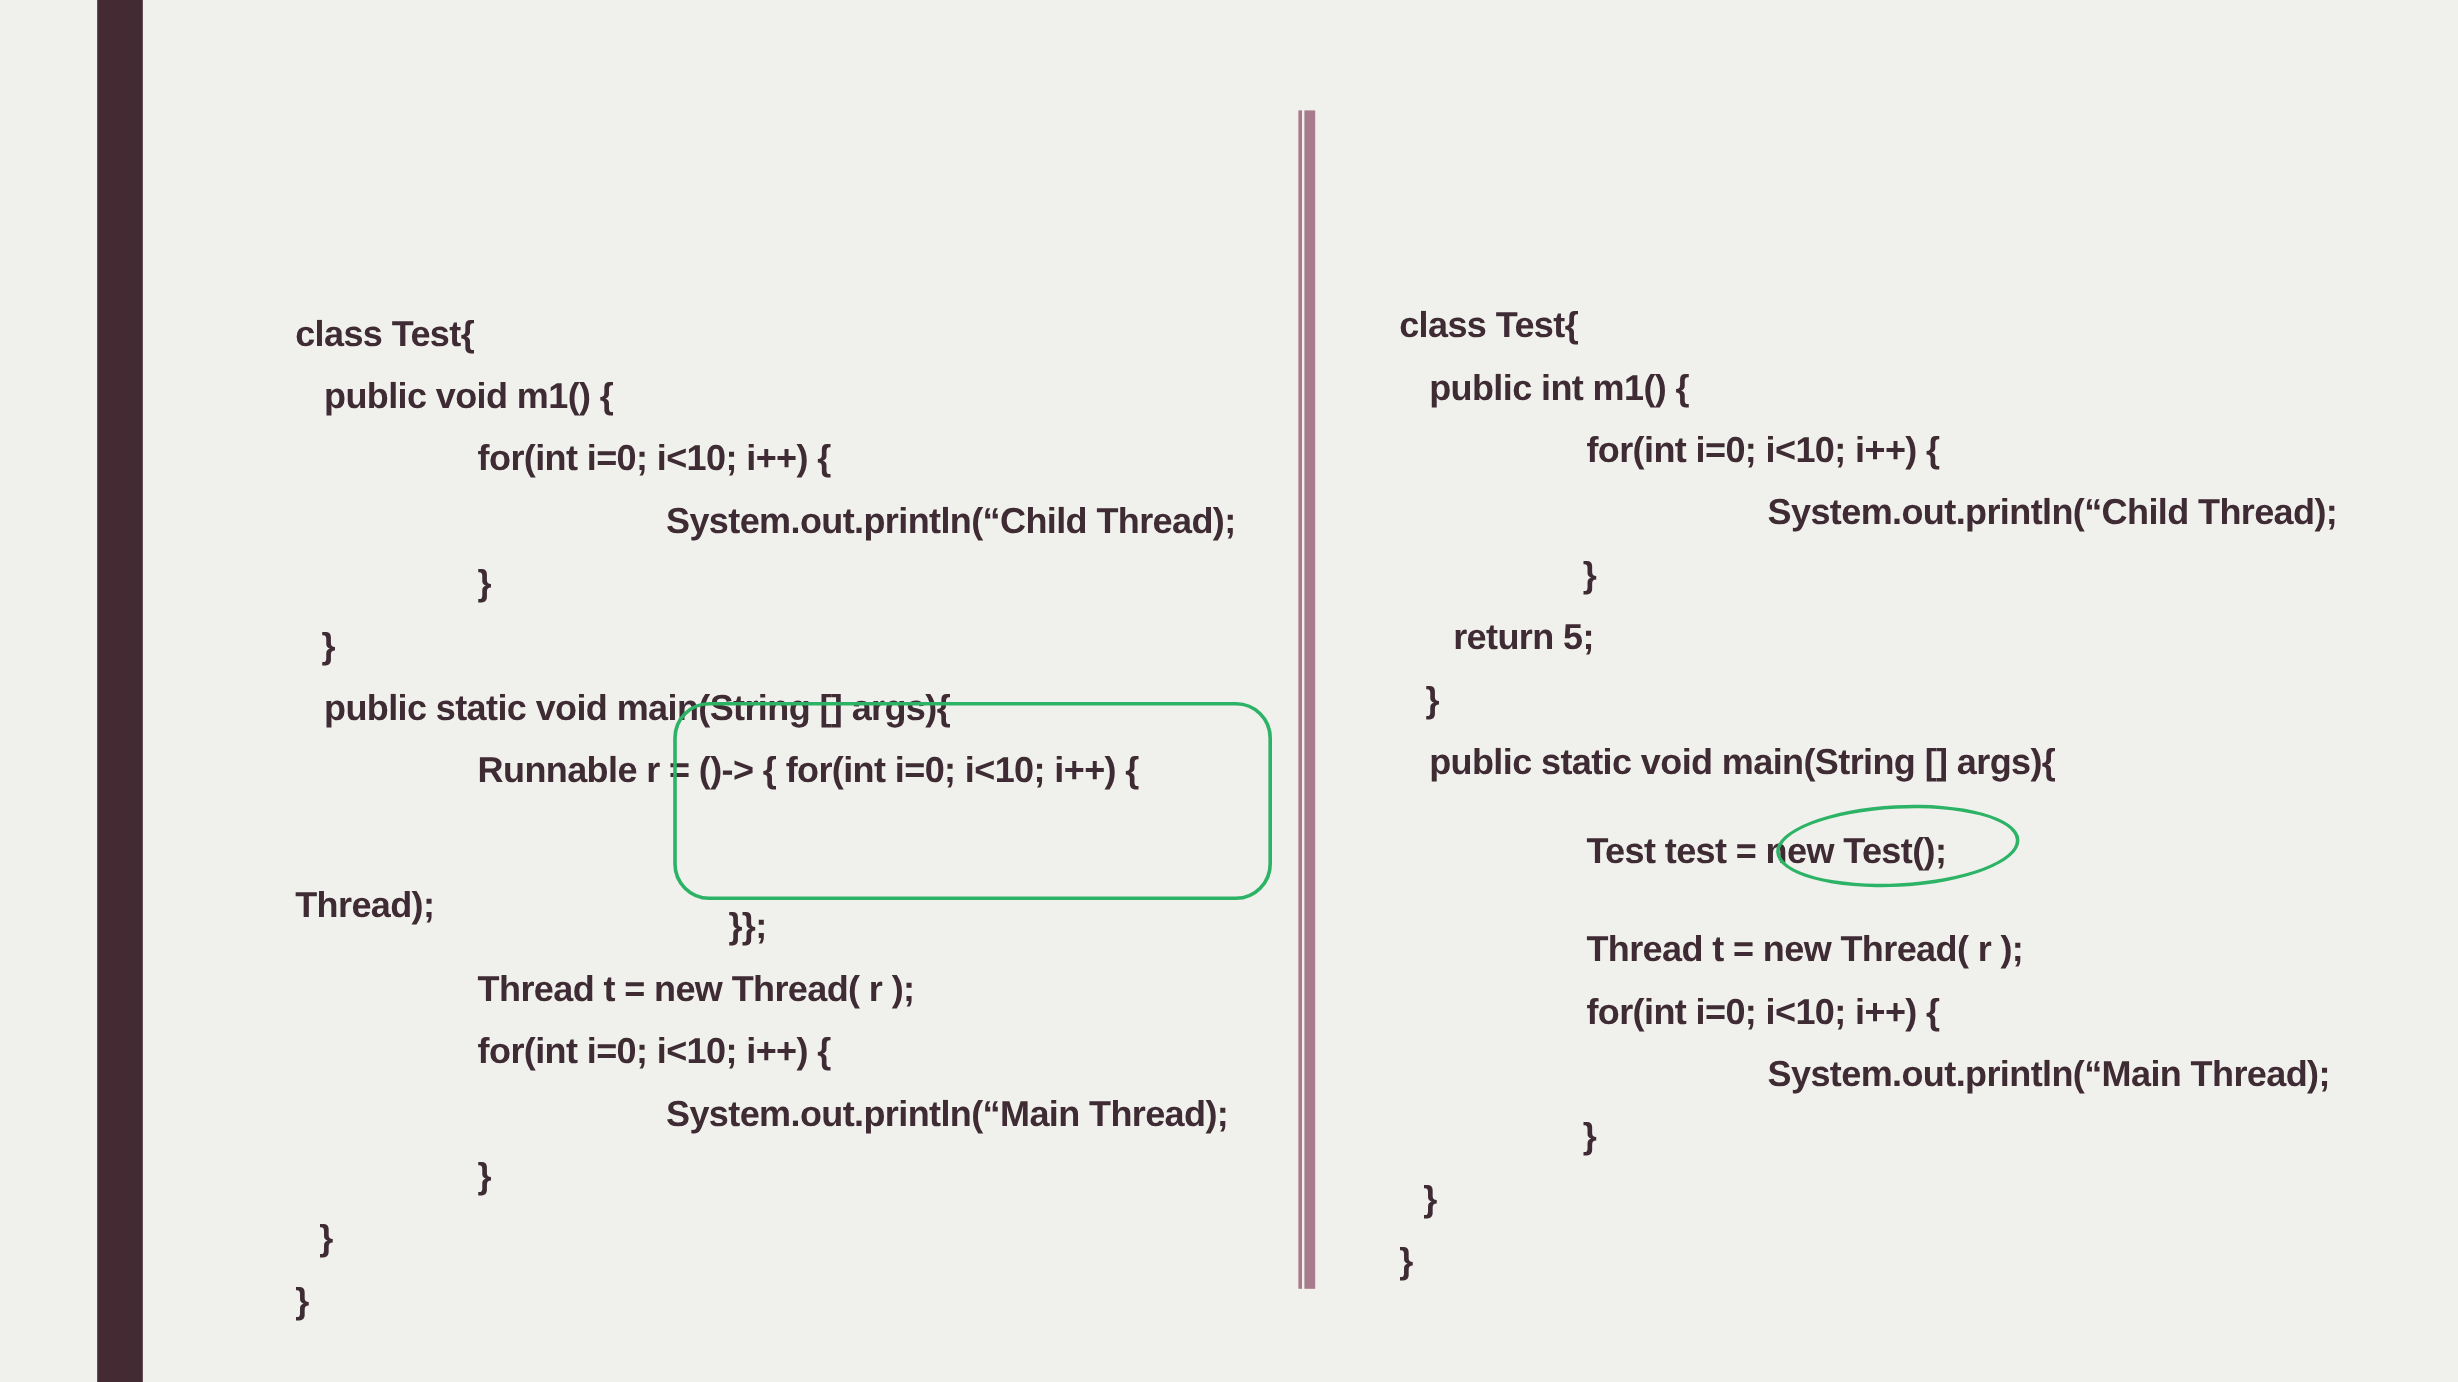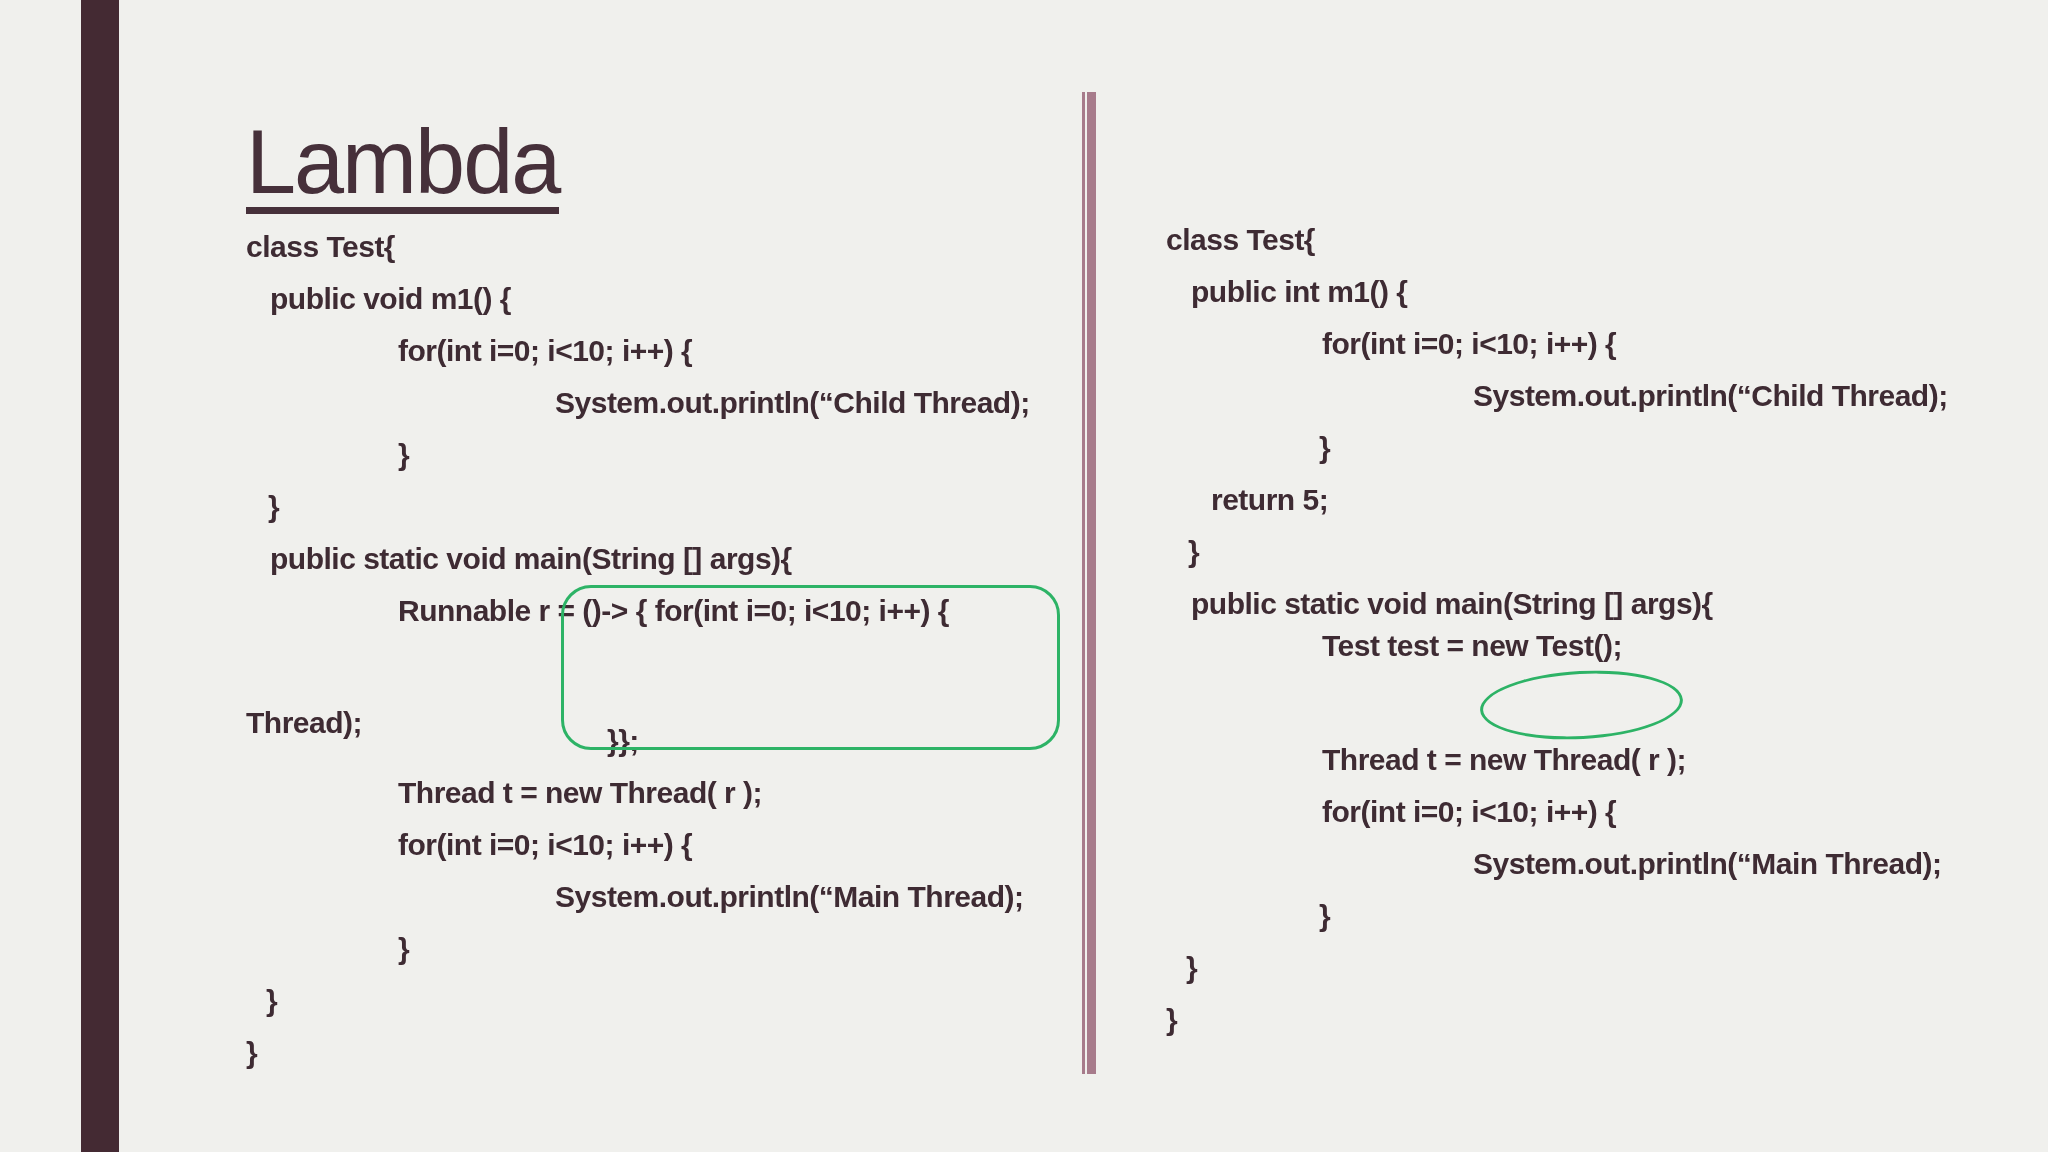--- a/index.html
+++ b/index.html
@@ -56,20 +56,21 @@
 
   .code-line{
     position:absolute;
     height:52px;
     line-height:52px;
     font-size:30px;
     font-weight:700;
     color:var(--ink);
     white-space:nowrap;
     letter-spacing:-0.5px;
+    margin-top:32px;
   }
 
   .annotation-box{
     position:absolute;
     left:561px;top:585px;width:499px;height:165px;
     border:3px solid var(--green);
     border-radius:30px;
     background:transparent;
   }
   .annotation-oval{
@@ -84,21 +85,20 @@
 </head>
 <body>
 
 <div class="slide">
 
   <div class="accent-bar"></div>
 
   <div class="divider-thin"></div>
   <div class="divider-thick"></div>
 
-  <h1 id="title-left" class="panel-title">Lambda</h1>
 
 
   <div id="panel-left-code" class="code-panel">
       <div class="code-line" style="top: 221px; left: 0px;">class Test{</div>
       <div class="code-line" style="top: 273px; left: 24px;">public void m1() {</div>
       <div class="code-line" style="top: 325px; left: 152px;">for(int i=0; i&lt;10; i++) {</div>
       <div class="code-line" style="top: 377px; left: 309px;">System.out.println(“Child Thread);</div>
       <div class="code-line" style="top: 429px; left: 152px;">}</div>
       <div class="code-line" style="top: 481px; left: 22px;">}</div>
       <div class="code-line" style="top: 533px; left: 24px;">public static void main(String [] args){</div>
@@ -115,21 +115,21 @@
 
   <div id="panel-right-code" class="code-panel">
       <div class="code-line" style="top: 214px; left: 0px;">class Test{</div>
       <div class="code-line" style="top: 266px; left: 25px;">public int m1() {</div>
       <div class="code-line" style="top: 318px; left: 156px;">for(int i=0; i&lt;10; i++) {</div>
       <div class="code-line" style="top: 370px; left: 307px;">System.out.println(“Child Thread);</div>
       <div class="code-line" style="top: 422px; left: 153px;">}</div>
       <div class="code-line" style="top: 474px; left: 45px;">return 5;</div>
       <div class="code-line" style="top: 526px; left: 22px;">}</div>
       <div class="code-line" style="top: 578px; left: 25px;">public static void main(String [] args){</div>
-      <div class="code-line" style="top: 620px; left: 156px;">Test test = new Test();</div>
+      <div class="code-line" style="top: 652px; left: 156px;">Test test = new Test();</div>
       <div class="code-line" style="top: 734px; left: 156px;">Thread t = new Thread( r );</div>
       <div class="code-line" style="top: 786px; left: 156px;">for(int i=0; i&lt;10; i++) {</div>
       <div class="code-line" style="top: 838px; left: 307px;">System.out.println(“Main Thread);</div>
       <div class="code-line" style="top: 890px; left: 153px;">}</div>
       <div class="code-line" style="top: 942px; left: 20px;">}</div>
       <div class="code-line" style="top: 994px; left: 0px;">}</div>
     </div>
 
   <div class="annotation-box"></div>
 

